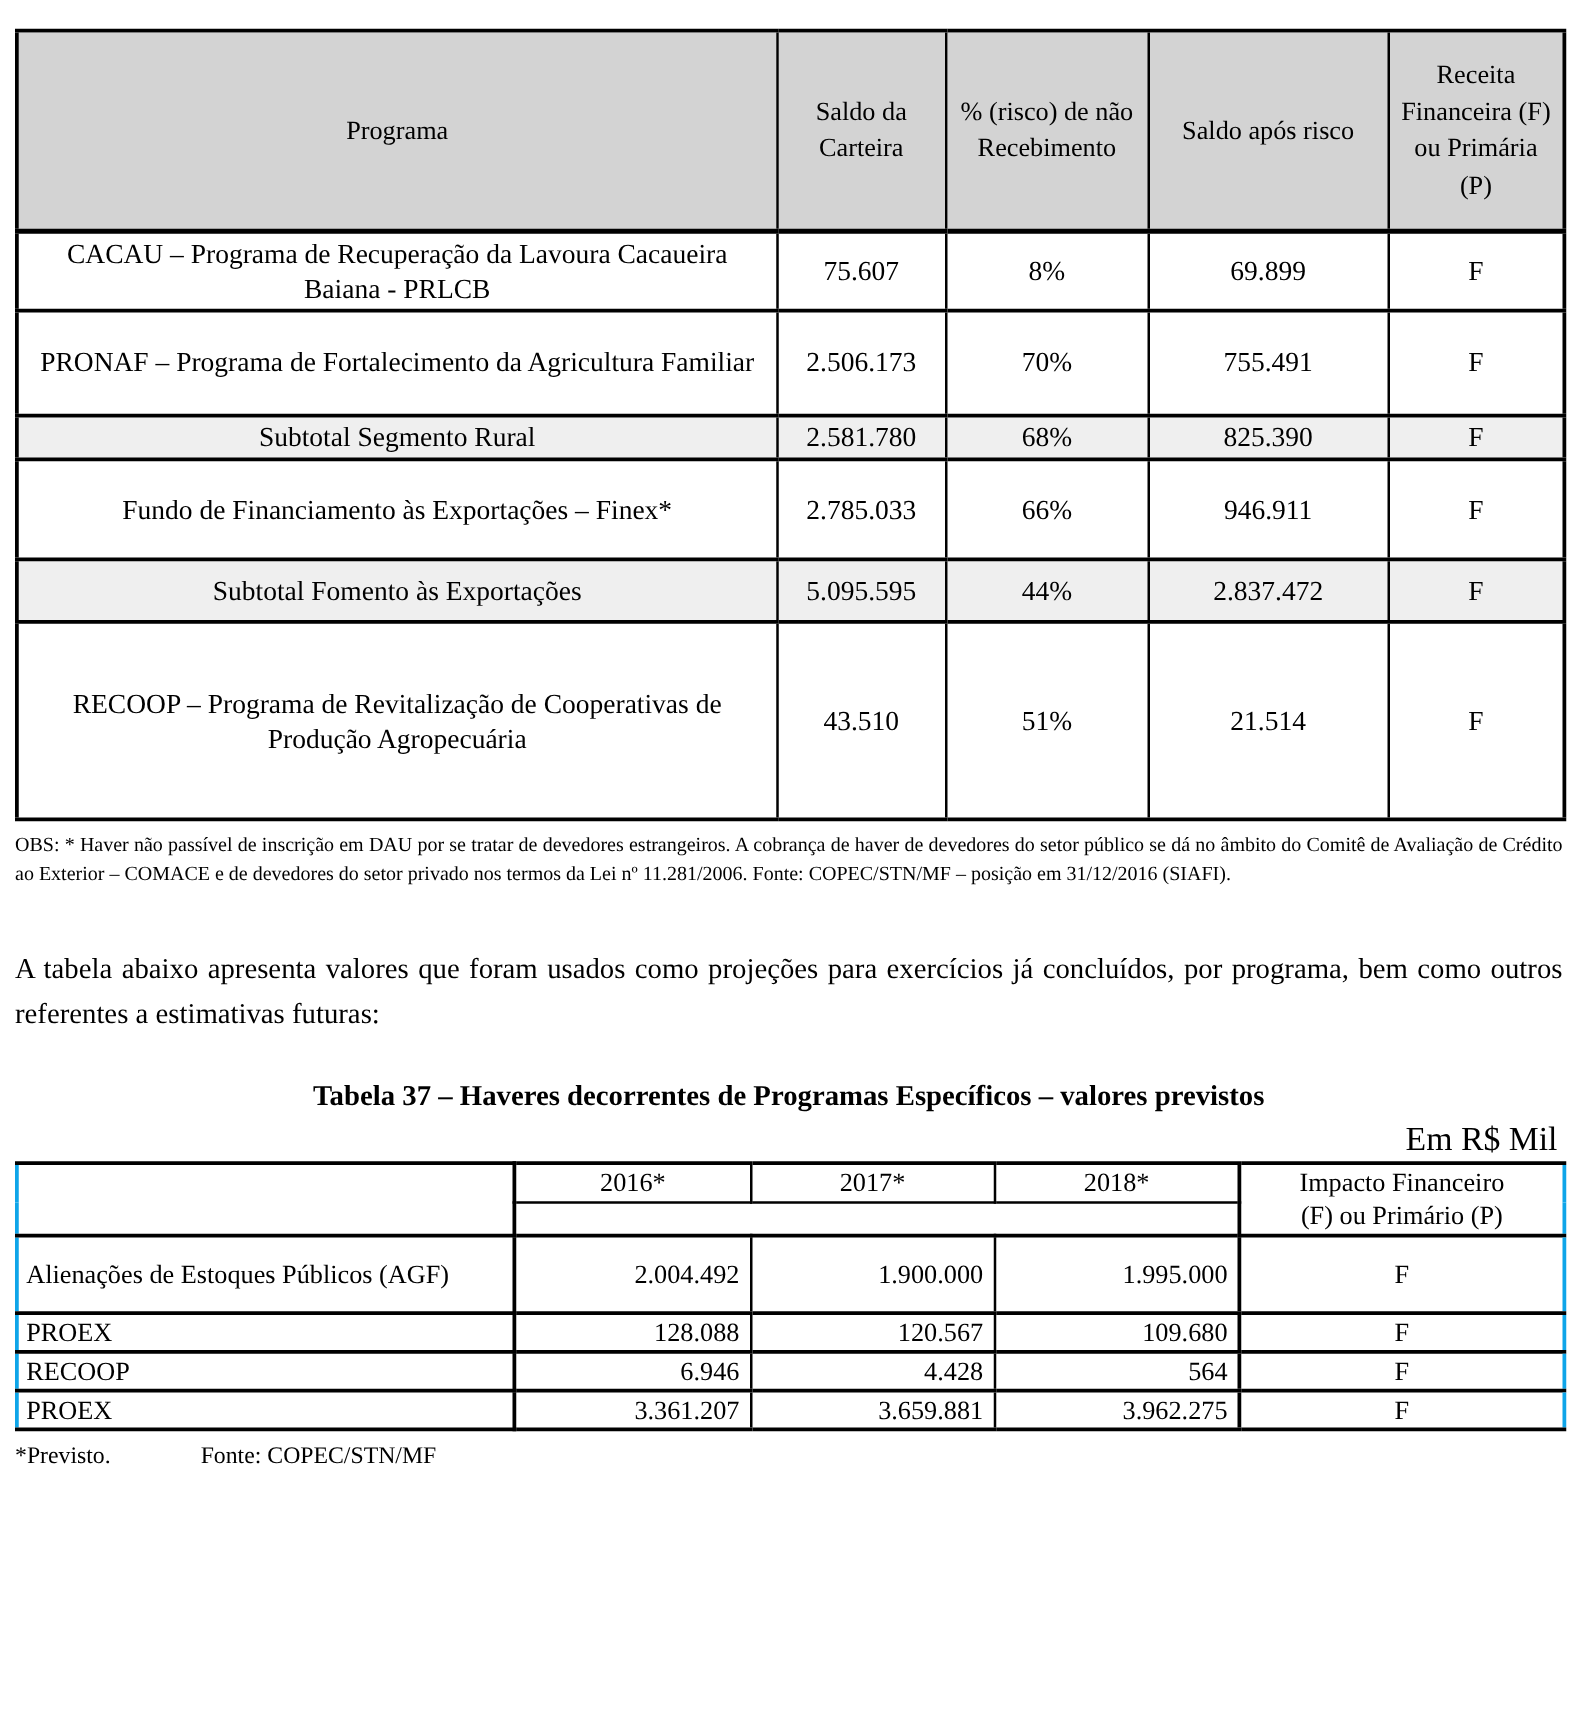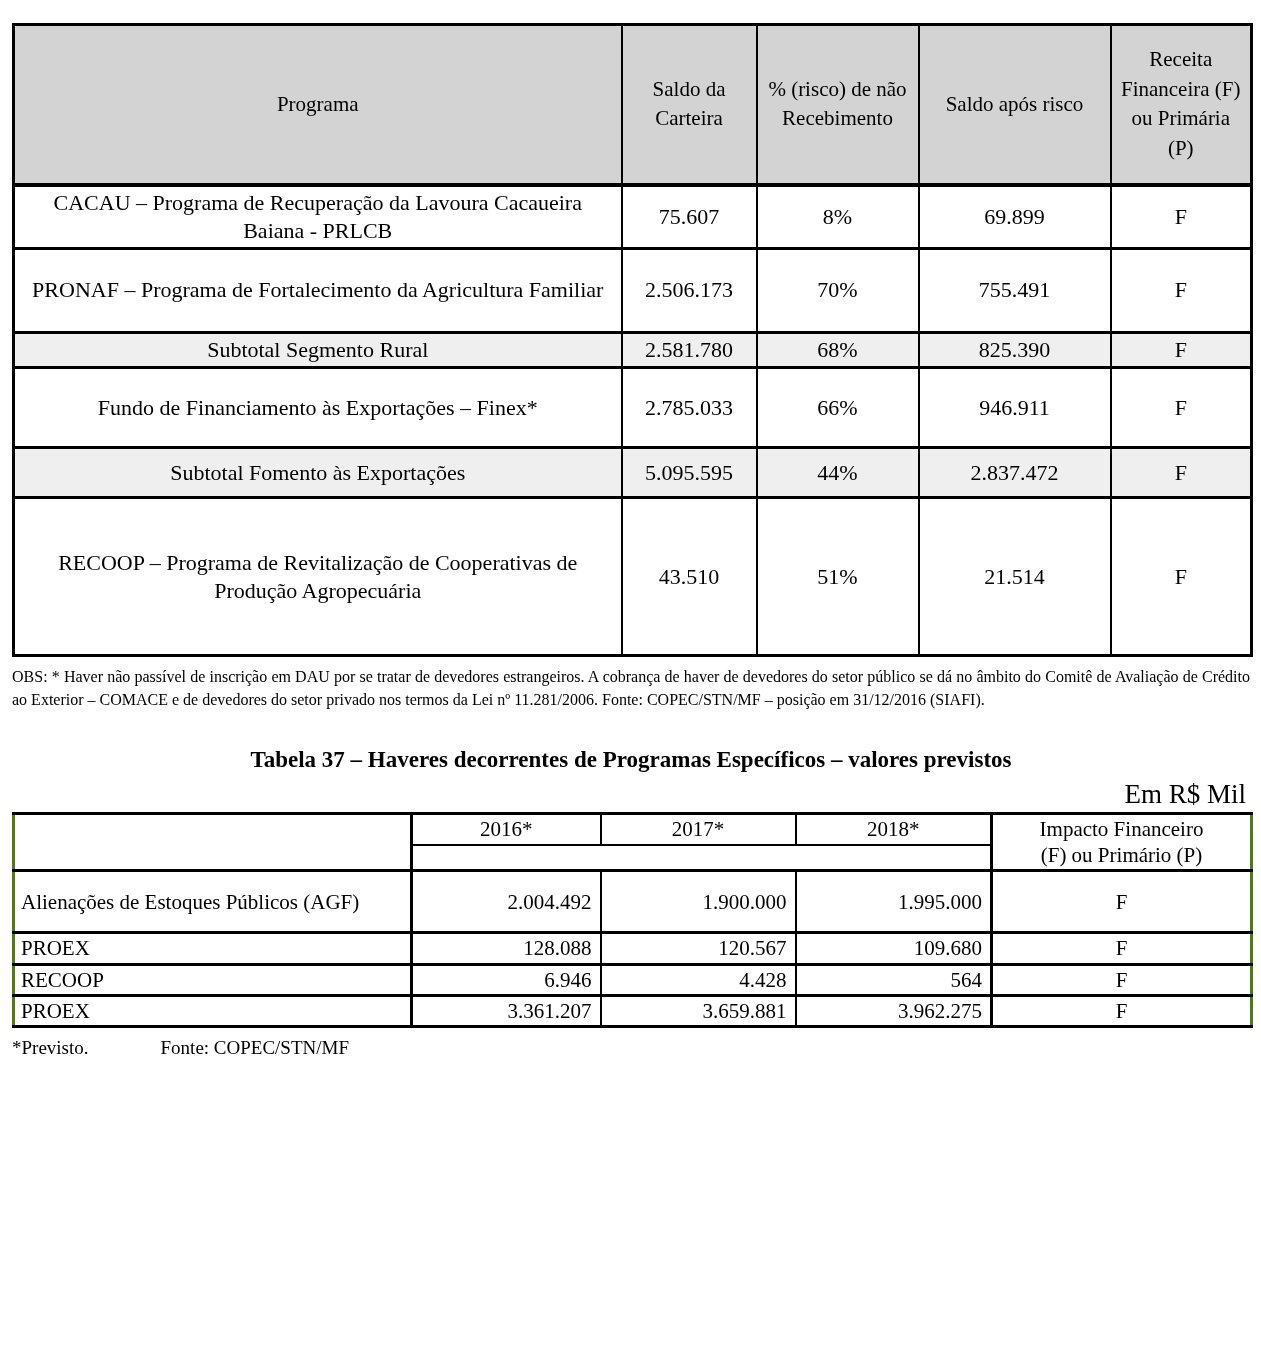--- a/index.html
+++ b/index.html
@@ -45,21 +45,21 @@
   .pb6{padding-bottom:6px;}
   .pb18{padding-bottom:18px;}
 
   
   .obs{width:1238px;margin-top:9px;font-size:16px;line-height:1.4;text-align:justify;}
   .para{width:1238px;margin-top:46px;font-size:23px;line-height:1.55;text-align:justify;}
   .title{width:1238px;margin-top:36px;font-size:23px;font-weight:bold;text-align:center;}
   .unit{width:1238px;font-size:27px;text-align:right;margin-top:6px;padding-right:4px;box-sizing:border-box;}
 
   
-  .t2{width:1238px;border:3px solid #4d7c0f;margin-top:2px;}
+  .t2{width:1238px;border:3px solid #0ea5e9;margin-top:2px;}
   .t2 th,.t2 td{
     border:2px solid #000;border-top-width:3px;border-bottom-width:3px;
     overflow:hidden;font-size:21px;line-height:1.25;
     vertical-align:middle;padding:1px 4px;box-sizing:border-box;font-weight:normal;
   }
   .t2 tr.h1{height:30px;}
   .t2 tr.h2{height:26px;}
   .t2 tr.r-agf{height:62px;}
   .t2 tr.r-line{height:31px;}
   .t2 .yhead{text-align:center;border-bottom-width:2px;}
@@ -134,20 +134,21 @@
         <td class="num">43.510</td>
         <td>51%</td>
         <td class="num apos">21.514</td>
         <td>F</td>
       </tr>
     </tbody>
   </table>
 
   <div class="obs">OBS: * Haver não passível de inscrição em DAU por se tratar de devedores estrangeiros. A cobrança de haver de devedores do setor público se dá no âmbito do Comitê de Avaliação de Crédito ao Exterior – COMACE e de devedores do setor privado nos termos da Lei nº 11.281/2006. Fonte: COPEC/STN/MF – posição em 31/12/2016 (SIAFI).</div>
 
+  <div class="para">A tabela abaixo apresenta valores que foram usados como projeções para exercícios já concluídos, por programa, bem como outros referentes a estimativas futuras:</div>
 
   <div class="title">Tabela 37 – Haveres decorrentes de Programas Específicos – valores previstos</div>
   <div class="unit">Em R$ Mil</div>
 
   <table class="t2">
     <colgroup>
       <col style="width:398px">
         <col style="width:189px">
         <col style="width:195px">
         <col style="width:196px">

